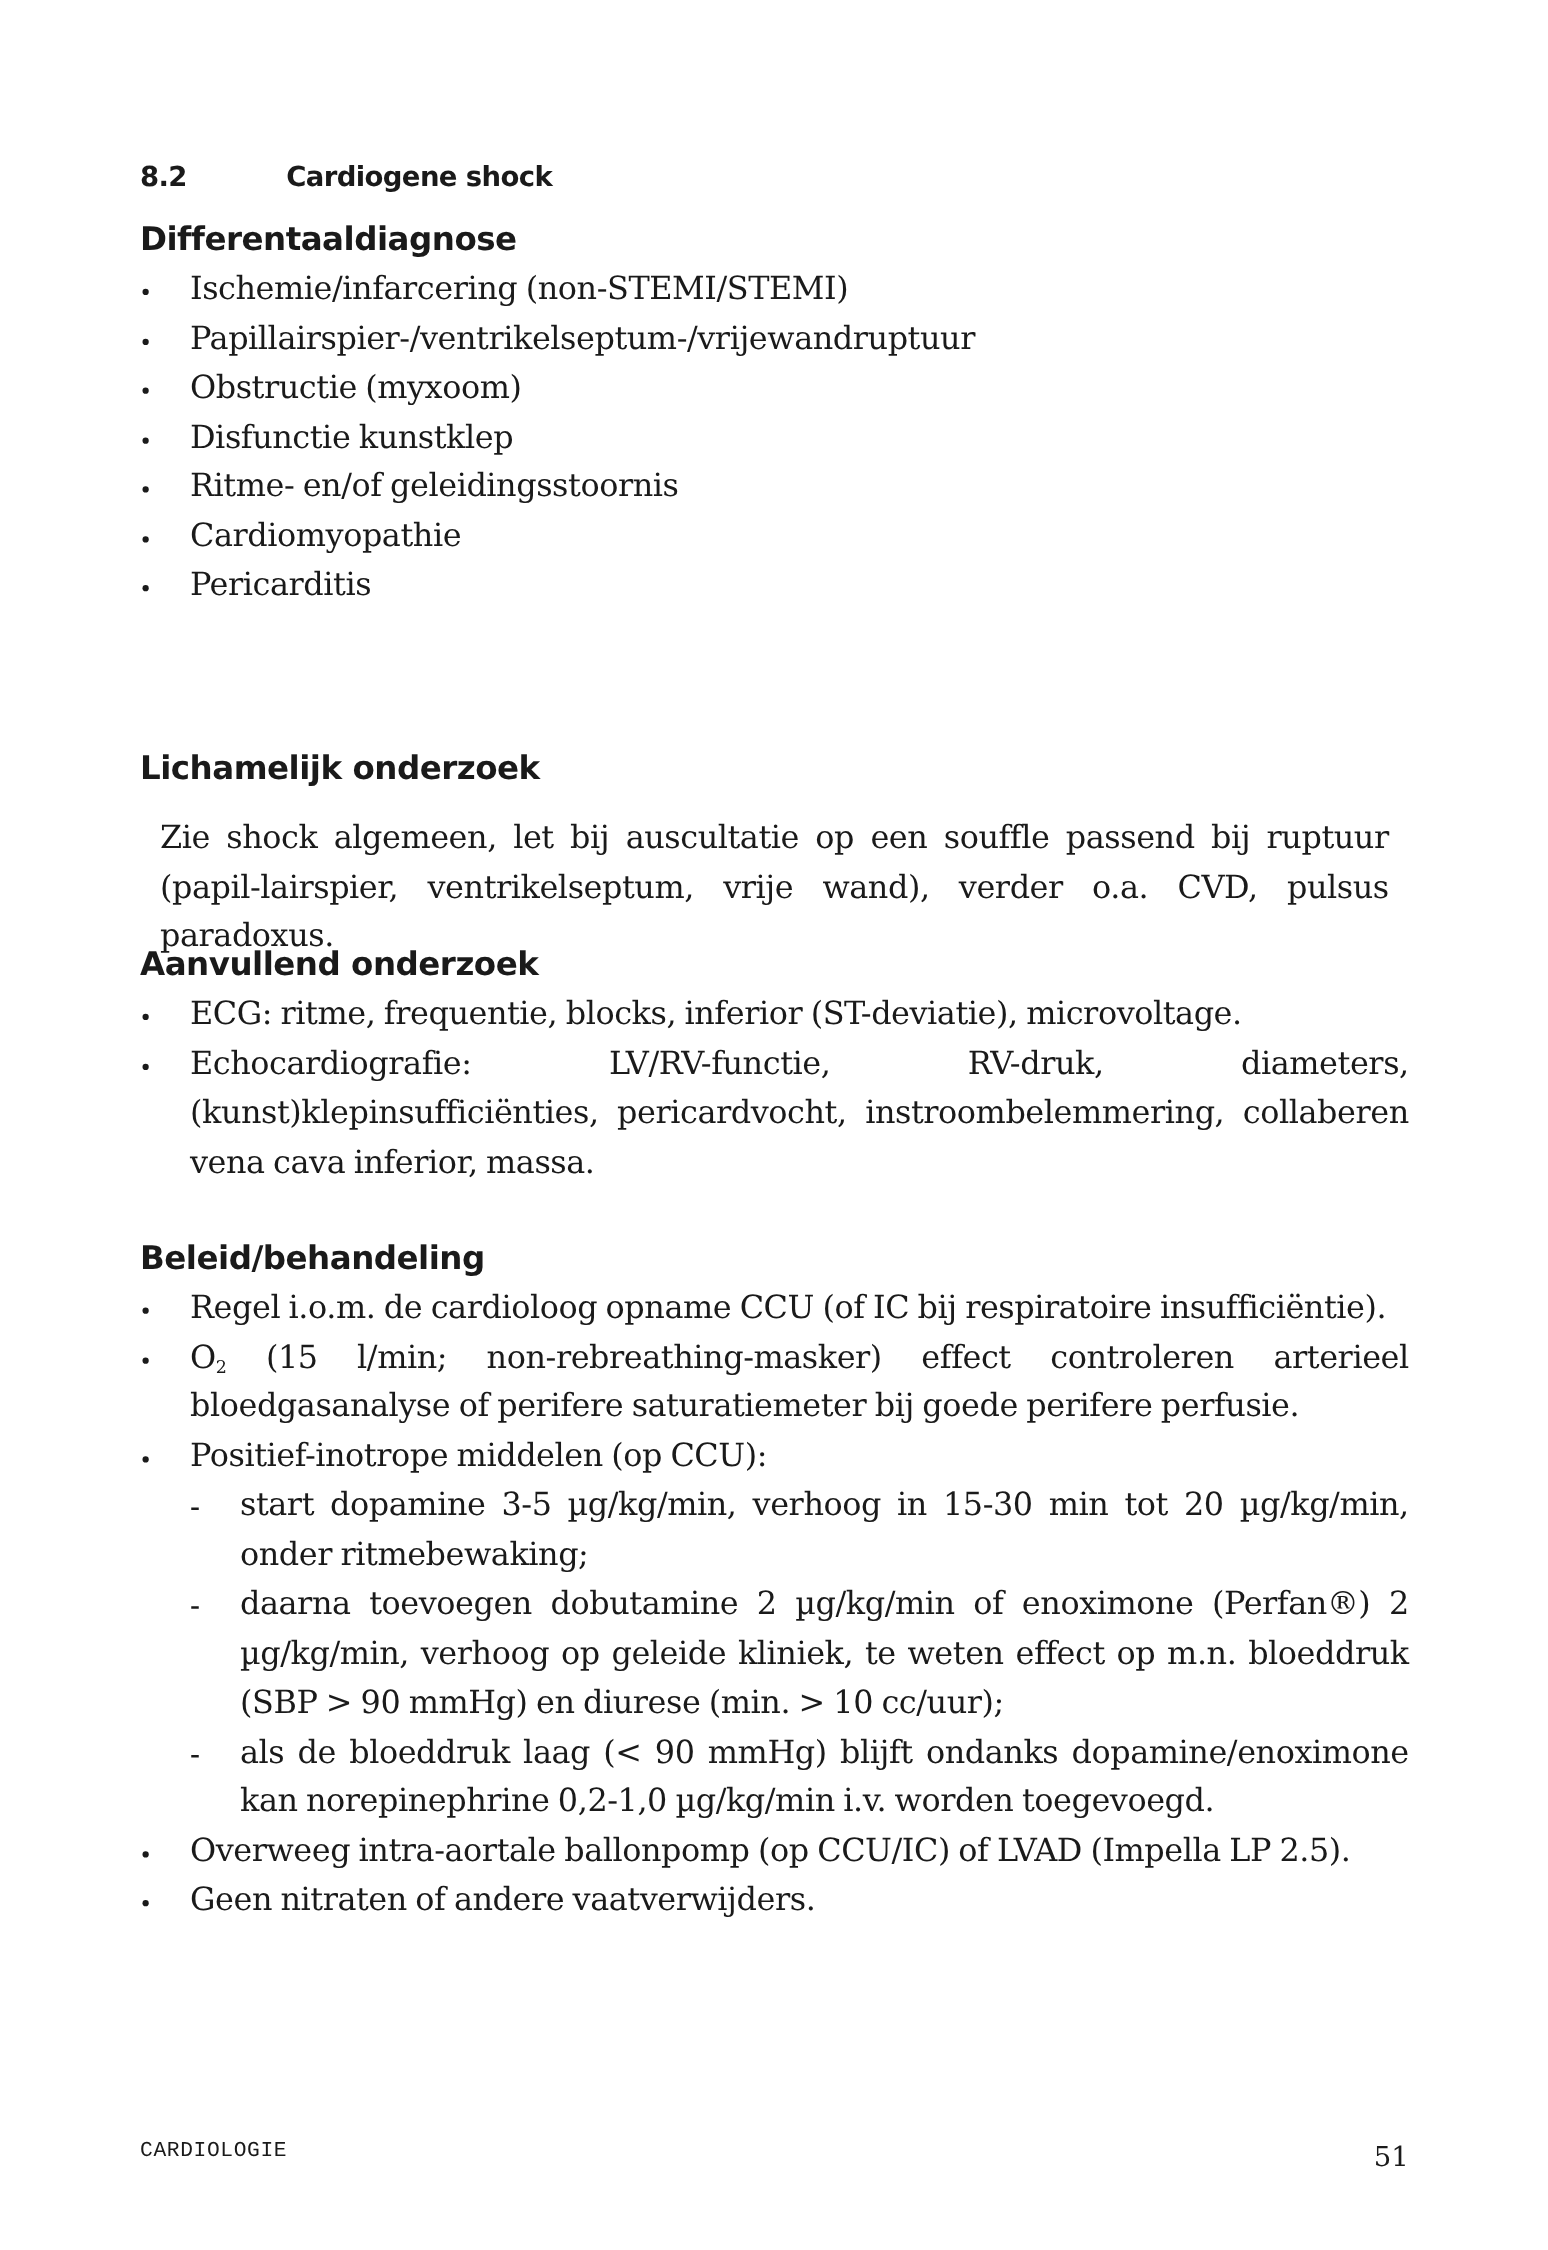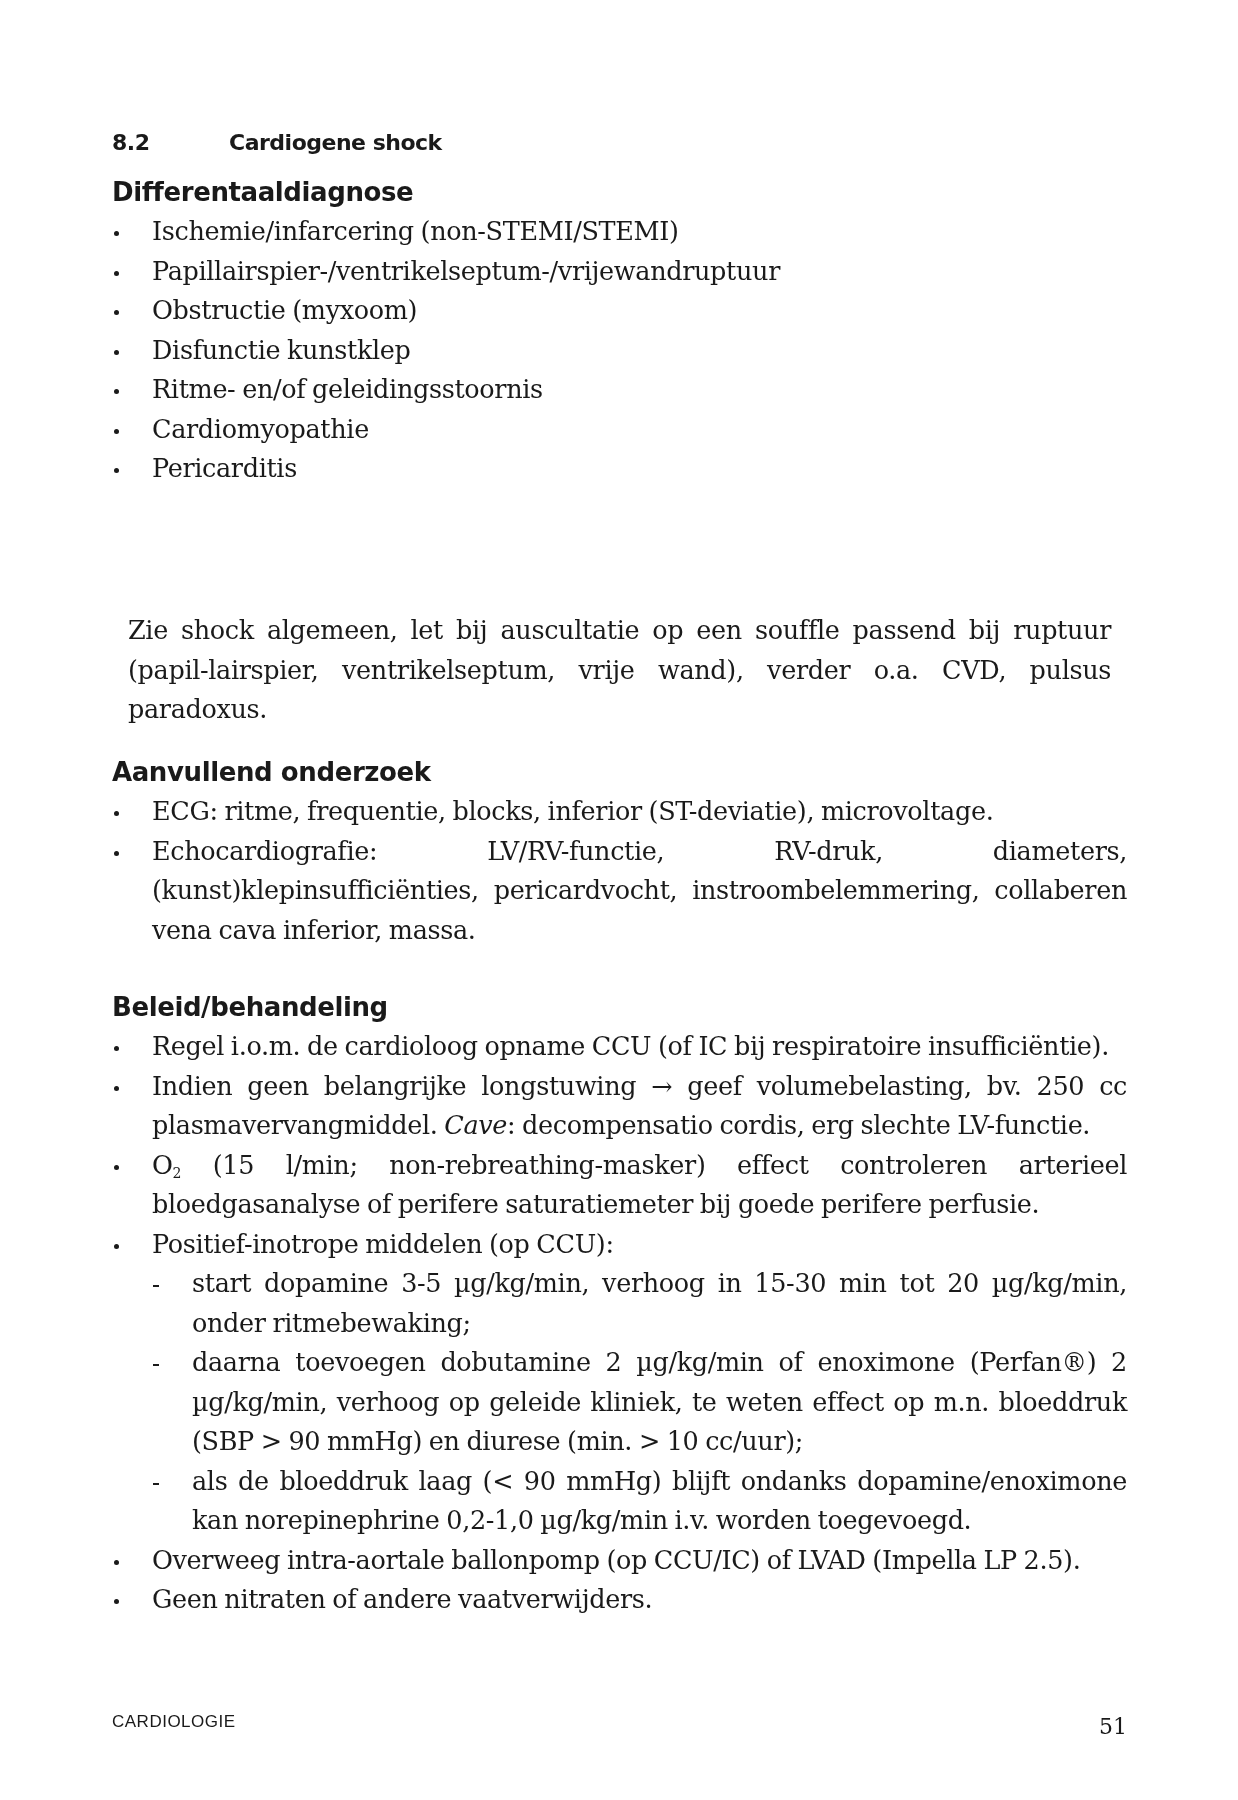--- a/index.html
+++ b/index.html
@@ -118,21 +118,21 @@
       position: absolute;
       top: 1712px;
       left: 112px;
       width: 1015px;
       height: 40px;
     }
     .footer-label {
       position: absolute;
       left: 0;
       top: 0;
-      font-family: Liberation Sans, sans-serif;
+      font-family: Liberation Mono, monospace;
       font-size: 17px;
       letter-spacing: 0.5px;
     }
     .page-number {
       position: absolute;
       right: 0;
       top: 2px;
       font-family: "DejaVu Serif", "Liberation Serif", serif;
       font-size: 22px;
     }
@@ -153,36 +153,36 @@
       <li><span class="bullet"></span><span>Papillairspier-/ventrikelseptum-/vrijewandruptuur</span></li>
       <li><span class="bullet"></span><span>Obstructie (myxoom)</span></li>
       <li><span class="bullet"></span><span>Disfunctie kunstklep</span></li>
       <li><span class="bullet"></span><span>Ritme- en/of geleidingsstoornis</span></li>
       <li><span class="bullet"></span><span>Cardiomyopathie</span></li>
       <li><span class="bullet"></span><span>Pericarditis</span></li>
     </ul>
   </section>
 
   <section class="section" style="top:595px;">
+    <div class="section-heading">Lichamelijk onderzoek</div>
     <p class="body-text justify">Zie shock algemeen, let bij auscultatie op een souffle passend bij ruptuur (papil-lairspier, ventrikelseptum, vrije wand), verder o.a. CVD, pulsus paradoxus.</p>
   </section>
 
   <section class="section" style="top:752px;">
     <div class="section-heading">Aanvullend onderzoek</div>
     <ul class="bullet-list">
       <li><span class="bullet"></span><span>ECG: ritme, frequentie, blocks, inferior (ST-deviatie), microvoltage.</span></li>
       <li class="justify"><span class="bullet"></span><span>Echocardiografie: LV/RV-functie, RV-druk, diameters, (kunst)klepinsufficiënties, pericardvocht, instroombelemmering, collaberen vena cava inferior, massa.</span></li>
     </ul>
   </section>
 
   <section class="section" style="top:987px;">
     <div class="section-heading">Beleid/behandeling</div>
     <ul class="bullet-list">
       <li><span class="bullet"></span><span>Regel i.o.m. de cardioloog opname CCU (of IC bij respiratoire insufficiëntie).</span></li>
-      <li class="justify"><span class="bullet"></span><span>Indien geen belangrijke longstuwing → geef volumebelasting, bv. 250 cc plasmavervangmiddel. </span><span class="italic">Cave</span><span>: decompensatio cordis, erg slechte LV-functie.</span></li>
       <li class="justify"><span class="bullet"></span><span>O</span><sub class="subscript">2</sub><span> (15 l/min; non-rebreathing-masker) effect controleren arterieel bloedgasanalyse of perifere saturatiemeter bij goede perifere perfusie.</span></li>
       <li><span class="bullet"></span><span>Positief-inotrope middelen (op CCU):</span>
         <ul class="sub-list">
           <li class="justify"><span class="dash"></span><span>start dopamine 3-5 µg/kg/min, verhoog in 15-30 min tot 20 µg/kg/min, onder ritmebewaking;</span></li>
           <li class="justify"><span class="dash"></span><span>daarna toevoegen dobutamine 2 µg/kg/min of enoximone (Perfan®) 2 µg/kg/min, verhoog op geleide kliniek, te weten effect op m.n. bloeddruk (SBP &gt; 90 mmHg) en diurese (min. &gt; 10 cc/uur);</span></li>
           <li class="justify"><span class="dash"></span><span>als de bloeddruk laag (&lt; 90 mmHg) blijft ondanks dopamine/enoximone kan norepinephrine 0,2-1,0 µg/kg/min i.v. worden toegevoegd.</span></li>
         </ul>
       </li>
       <li><span class="bullet"></span><span>Overweeg intra-aortale ballonpomp (op CCU/IC) of LVAD (Impella LP 2.5).</span></li>
       <li><span class="bullet"></span><span>Geen nitraten of andere vaatverwijders.</span></li>

